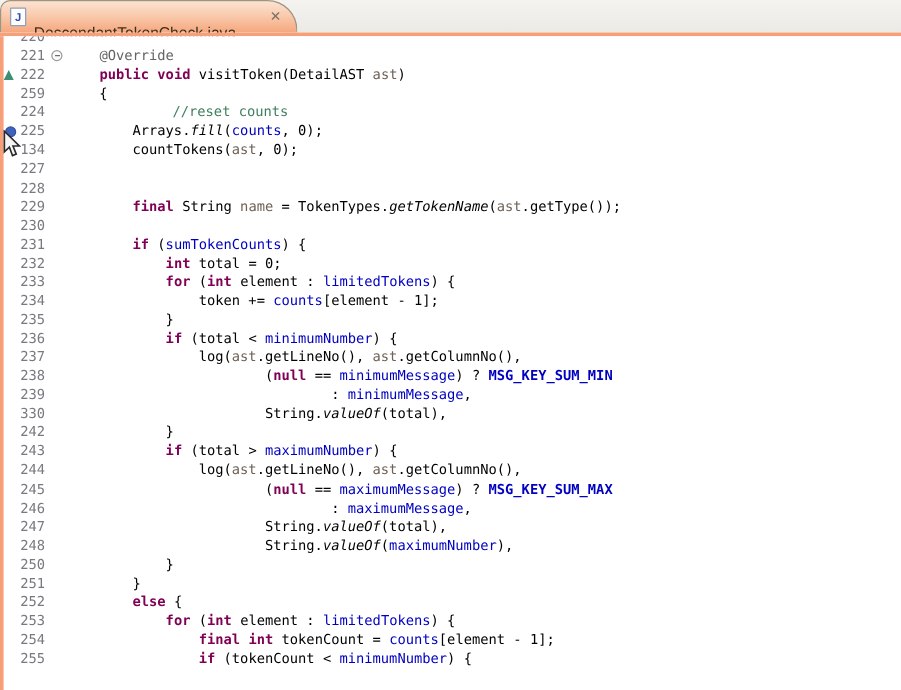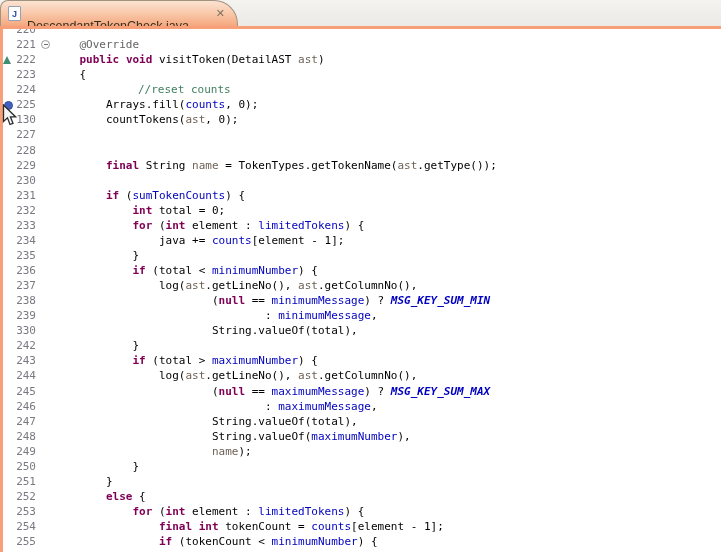--- a/index.html
+++ b/index.html
@@ -30,22 +30,22 @@
   .cell-num{flex:none;width:22px;padding-right:4px;text-align:right;color:#797982;
             font:11px "DejaVu Sans Mono",monospace;line-height:15.07px;}
   .cell-fold{flex:none;width:13px;position:relative;}
   .cell-code{font:11px "DejaVu Sans Mono",monospace;line-height:15.07px;white-space:pre;color:#000;}
 
   
   .t-p{color:#000;}
   .t-k{color:var(--keyword);font-weight:bold;}
   .t-c{color:var(--comment);margin-left:32px;}
   .t-f{color:var(--field);}
-  .t-sf{color:var(--field);font-weight:bold;font-style:italic;}
-  .t-m{color:#000;text-align:right;}
+  .t-sf{color:var(--field);font-weight:bold;}
+  .t-m{color:#000;font-style:italic;text-align:right;}
   .t-a{color:var(--annotation);}
   .t-v{color:var(--variable);}
 
   
   .tri{position:absolute;left:0px;top:4px;width:0;height:0;
        border-left:4.5px solid transparent;border-right:4.5px solid transparent;
        border-bottom:8px solid #3E8E75;}
   .dot{position:absolute;left:1px;top:4px;width:7px;height:7px;border-radius:50%;
        background:#4161BE;border:1px solid #32509E;box-sizing:content-box;}
   .foldicon{position:absolute;left:1px;top:3px;width:9px;height:9px;border-radius:50%;
@@ -69,46 +69,45 @@
   </div>
 
   <div class="accentband"></div>
   <div class="accentrail"></div>
 
   <div class="editor">
     <div class="lines">
         <div class="row"><span class="cell-marker"></span><span class="cell-num">220</span><span class="cell-fold"></span><span class="cell-code"></span></div>
         <div class="row"><span class="cell-marker"></span><span class="cell-num">221</span><span class="cell-fold"><span class="foldicon"></span></span><span class="cell-code"><span class="t-p">    </span><span class="t-a">@Override</span></span></div>
         <div class="row"><span class="cell-marker"><span class="tri"></span></span><span class="cell-num">222</span><span class="cell-fold"></span><span class="cell-code"><span class="t-p">    </span><span class="t-k">public</span><span class="t-p"> </span><span class="t-k">void</span><span class="t-p"> visitToken(DetailAST </span><span class="t-v">ast</span><span class="t-p">)</span></span></div>
-        <div class="row"><span class="cell-marker"></span><span class="cell-num">223</span><span class="cell-fold"></span><span class="cell-code"><span class="t-p">    {</span></span></div>
+        <div class="row"><span class="cell-marker"></span><span class="cell-num">259</span><span class="cell-fold"></span><span class="cell-code"><span class="t-p">    {</span></span></div>
         <div class="row"><span class="cell-marker"></span><span class="cell-num">224</span><span class="cell-fold"></span><span class="cell-code"><span class="t-p">        </span><span class="t-c">//reset counts</span></span></div>
         <div class="row"><span class="cell-marker"><span class="dot"></span></span><span class="cell-num">225</span><span class="cell-fold"></span><span class="cell-code"><span class="t-p">        Arrays.</span><span class="t-m">fill</span><span class="t-p">(</span><span class="t-f">counts</span><span class="t-p">, 0);</span></span></div>
-        <div class="row"><span class="cell-marker"></span><span class="cell-num">130</span><span class="cell-fold"></span><span class="cell-code"><span class="t-p">        countTokens(</span><span class="t-v">ast</span><span class="t-p">, 0);</span></span></div>
+        <div class="row"><span class="cell-marker"></span><span class="cell-num">134</span><span class="cell-fold"></span><span class="cell-code"><span class="t-p">        countTokens(</span><span class="t-v">ast</span><span class="t-p">, 0);</span></span></div>
         <div class="row"><span class="cell-marker"></span><span class="cell-num">227</span><span class="cell-fold"></span><span class="cell-code"></span></div>
         <div class="row"><span class="cell-marker"></span><span class="cell-num">228</span><span class="cell-fold"></span><span class="cell-code"><span class="t-p">        </span></span></div>
         <div class="row"><span class="cell-marker"></span><span class="cell-num">229</span><span class="cell-fold"></span><span class="cell-code"><span class="t-p">        </span><span class="t-k">final</span><span class="t-p"> String </span><span class="t-v">name</span><span class="t-p"> = TokenTypes.</span><span class="t-m">getTokenName</span><span class="t-p">(</span><span class="t-v">ast</span><span class="t-p">.getType());</span></span></div>
         <div class="row"><span class="cell-marker"></span><span class="cell-num">230</span><span class="cell-fold"></span><span class="cell-code"></span></div>
         <div class="row"><span class="cell-marker"></span><span class="cell-num">231</span><span class="cell-fold"></span><span class="cell-code"><span class="t-p">        </span><span class="t-k">if</span><span class="t-p"> (</span><span class="t-f">sumTokenCounts</span><span class="t-p">) {</span></span></div>
         <div class="row"><span class="cell-marker"></span><span class="cell-num">232</span><span class="cell-fold"></span><span class="cell-code"><span class="t-p">            </span><span class="t-k">int</span><span class="t-p"> total = 0;</span></span></div>
         <div class="row"><span class="cell-marker"></span><span class="cell-num">233</span><span class="cell-fold"></span><span class="cell-code"><span class="t-p">            </span><span class="t-k">for</span><span class="t-p"> (</span><span class="t-k">int</span><span class="t-p"> element : </span><span class="t-f">limitedTokens</span><span class="t-p">) {</span></span></div>
-        <div class="row"><span class="cell-marker"></span><span class="cell-num">234</span><span class="cell-fold"></span><span class="cell-code"><span class="t-p">                java += </span><span class="t-f">counts</span><span class="t-p">[element - 1];</span></span></div>
+        <div class="row"><span class="cell-marker"></span><span class="cell-num">234</span><span class="cell-fold"></span><span class="cell-code"><span class="t-p">                token += </span><span class="t-f">counts</span><span class="t-p">[element - 1];</span></span></div>
         <div class="row"><span class="cell-marker"></span><span class="cell-num">235</span><span class="cell-fold"></span><span class="cell-code"><span class="t-p">            }</span></span></div>
         <div class="row"><span class="cell-marker"></span><span class="cell-num">236</span><span class="cell-fold"></span><span class="cell-code"><span class="t-p">            </span><span class="t-k">if</span><span class="t-p"> (total &lt; </span><span class="t-f">minimumNumber</span><span class="t-p">) {</span></span></div>
         <div class="row"><span class="cell-marker"></span><span class="cell-num">237</span><span class="cell-fold"></span><span class="cell-code"><span class="t-p">                log(</span><span class="t-v">ast</span><span class="t-p">.getLineNo(), </span><span class="t-v">ast</span><span class="t-p">.getColumnNo(),</span></span></div>
         <div class="row"><span class="cell-marker"></span><span class="cell-num">238</span><span class="cell-fold"></span><span class="cell-code"><span class="t-p">                        (</span><span class="t-k">null</span><span class="t-p"> == </span><span class="t-f">minimumMessage</span><span class="t-p">) ? </span><span class="t-sf">MSG_KEY_SUM_MIN</span></span></div>
         <div class="row"><span class="cell-marker"></span><span class="cell-num">239</span><span class="cell-fold"></span><span class="cell-code"><span class="t-p">                                : </span><span class="t-f">minimumMessage</span><span class="t-p">,</span></span></div>
         <div class="row"><span class="cell-marker"></span><span class="cell-num">330</span><span class="cell-fold"></span><span class="cell-code"><span class="t-p">                        String.</span><span class="t-m">valueOf</span><span class="t-p">(total),</span></span></div>
         <div class="row"><span class="cell-marker"></span><span class="cell-num">242</span><span class="cell-fold"></span><span class="cell-code"><span class="t-p">            }</span></span></div>
         <div class="row"><span class="cell-marker"></span><span class="cell-num">243</span><span class="cell-fold"></span><span class="cell-code"><span class="t-p">            </span><span class="t-k">if</span><span class="t-p"> (total &gt; </span><span class="t-f">maximumNumber</span><span class="t-p">) {</span></span></div>
         <div class="row"><span class="cell-marker"></span><span class="cell-num">244</span><span class="cell-fold"></span><span class="cell-code"><span class="t-p">                log(</span><span class="t-v">ast</span><span class="t-p">.getLineNo(), </span><span class="t-v">ast</span><span class="t-p">.getColumnNo(),</span></span></div>
         <div class="row"><span class="cell-marker"></span><span class="cell-num">245</span><span class="cell-fold"></span><span class="cell-code"><span class="t-p">                        (</span><span class="t-k">null</span><span class="t-p"> == </span><span class="t-f">maximumMessage</span><span class="t-p">) ? </span><span class="t-sf">MSG_KEY_SUM_MAX</span></span></div>
         <div class="row"><span class="cell-marker"></span><span class="cell-num">246</span><span class="cell-fold"></span><span class="cell-code"><span class="t-p">                                : </span><span class="t-f">maximumMessage</span><span class="t-p">,</span></span></div>
         <div class="row"><span class="cell-marker"></span><span class="cell-num">247</span><span class="cell-fold"></span><span class="cell-code"><span class="t-p">                        String.</span><span class="t-m">valueOf</span><span class="t-p">(total),</span></span></div>
         <div class="row"><span class="cell-marker"></span><span class="cell-num">248</span><span class="cell-fold"></span><span class="cell-code"><span class="t-p">                        String.</span><span class="t-m">valueOf</span><span class="t-p">(</span><span class="t-f">maximumNumber</span><span class="t-p">),</span></span></div>
-        <div class="row"><span class="cell-marker"></span><span class="cell-num">249</span><span class="cell-fold"></span><span class="cell-code"><span class="t-p">                        </span><span class="t-v">name</span><span class="t-p">);</span></span></div>
         <div class="row"><span class="cell-marker"></span><span class="cell-num">250</span><span class="cell-fold"></span><span class="cell-code"><span class="t-p">            }</span></span></div>
         <div class="row"><span class="cell-marker"></span><span class="cell-num">251</span><span class="cell-fold"></span><span class="cell-code"><span class="t-p">        }</span></span></div>
         <div class="row"><span class="cell-marker"></span><span class="cell-num">252</span><span class="cell-fold"></span><span class="cell-code"><span class="t-p">        </span><span class="t-k">else</span><span class="t-p"> {</span></span></div>
         <div class="row"><span class="cell-marker"></span><span class="cell-num">253</span><span class="cell-fold"></span><span class="cell-code"><span class="t-p">            </span><span class="t-k">for</span><span class="t-p"> (</span><span class="t-k">int</span><span class="t-p"> element : </span><span class="t-f">limitedTokens</span><span class="t-p">) {</span></span></div>
         <div class="row"><span class="cell-marker"></span><span class="cell-num">254</span><span class="cell-fold"></span><span class="cell-code"><span class="t-p">                </span><span class="t-k">final</span><span class="t-p"> </span><span class="t-k">int</span><span class="t-p"> tokenCount = </span><span class="t-f">counts</span><span class="t-p">[element - 1];</span></span></div>
         <div class="row"><span class="cell-marker"></span><span class="cell-num">255</span><span class="cell-fold"></span><span class="cell-code"><span class="t-p">                </span><span class="t-k">if</span><span class="t-p"> (tokenCount &lt; </span><span class="t-f">minimumNumber</span><span class="t-p">) {</span></span></div>
       </div>
 
   </div>
 

